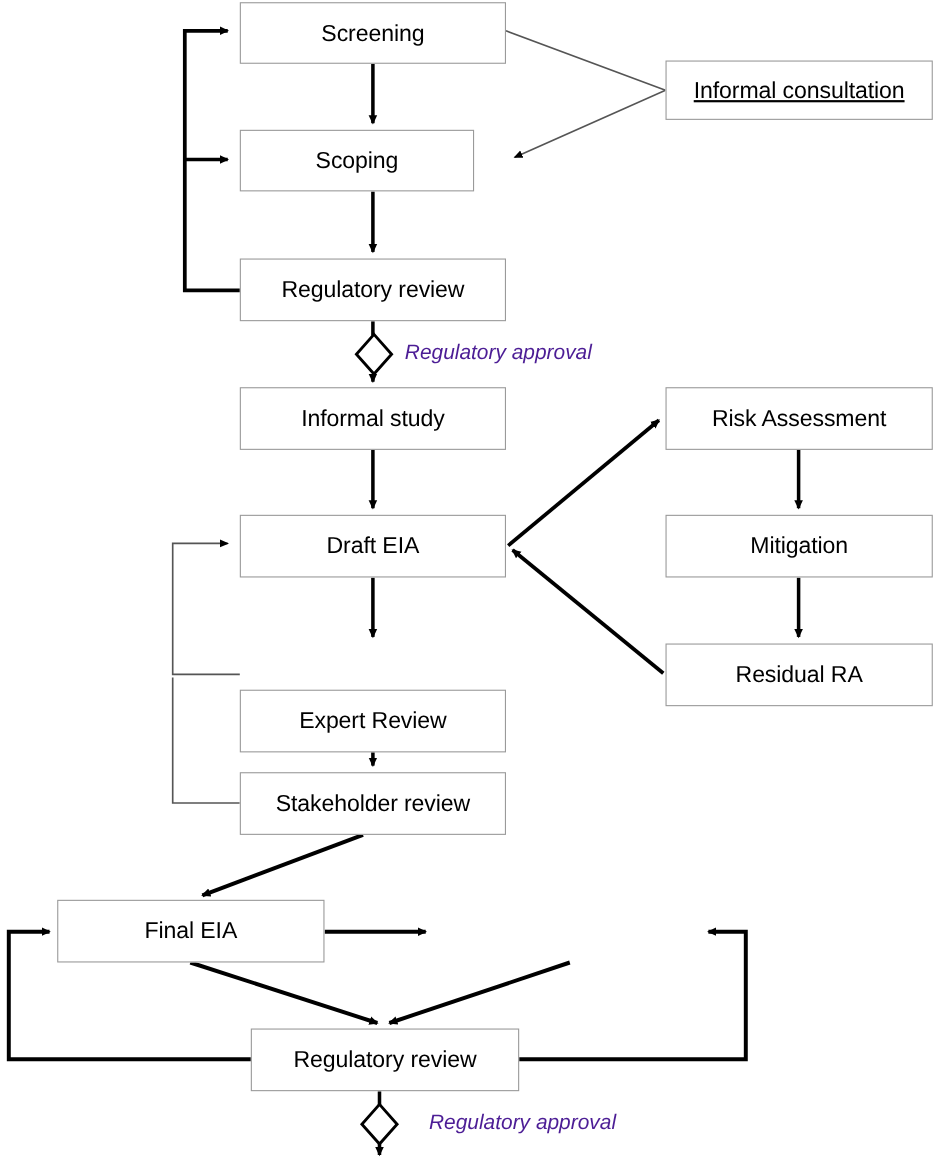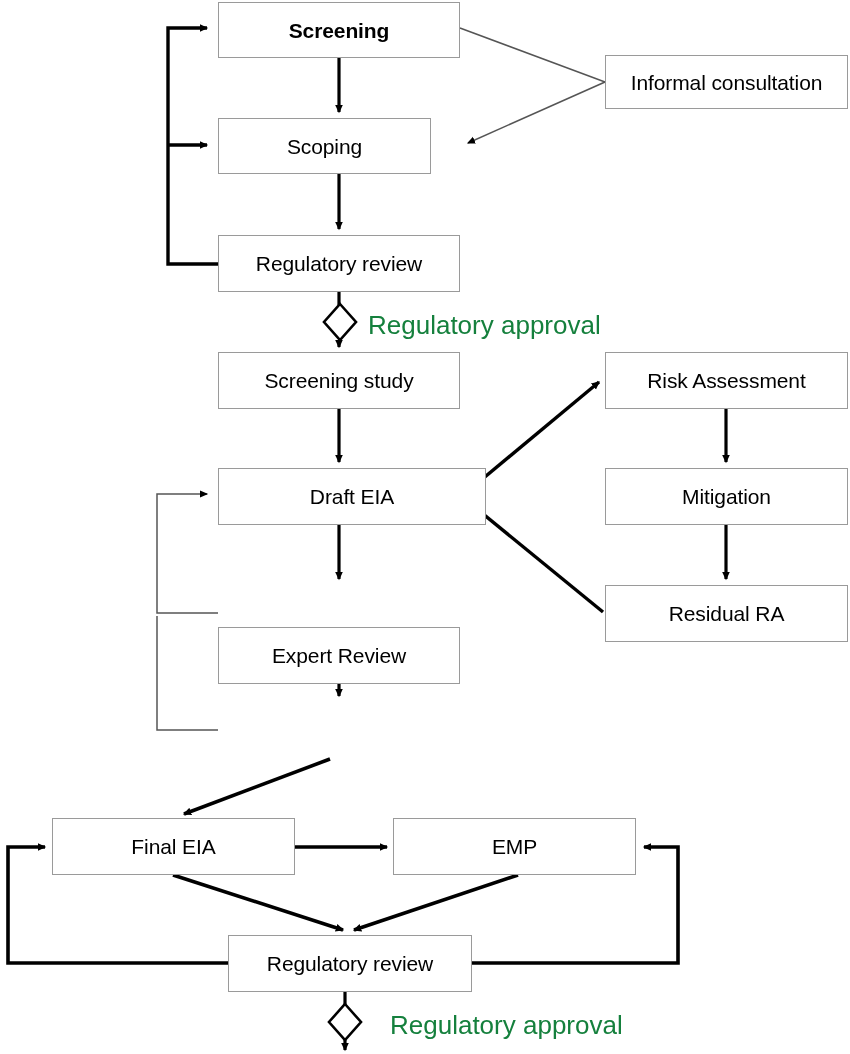--- a/index.html
+++ b/index.html
@@ -39,24 +39,25 @@
     font-family: "Liberation Sans", sans-serif;
     font-size: 21px;
     color: #000000;
     line-height: 1;
     white-space: nowrap;
     letter-spacing: -0.1px;
   }
   .edge-label {
     position: absolute;
     font-family: "Liberation Sans", sans-serif;
-    font-size: 26px;
-    color: #15803d;
+    font-size: 19px;
+    color: #4c1d95;
     white-space: nowrap;
     z-index: 4;
+    font-style: italic;
   }
 </style>
 </head>
 <body>
 
 <div id="diagram-root">
 
   <svg class="flow-canvas" viewBox="0 0 850 1054">
     <defs>
       <marker id="arrowThick" markerWidth="9" markerHeight="9" refX="7.2" refY="4.5" orient="auto" markerUnits="userSpaceOnUse">
@@ -115,68 +116,68 @@
       <line x1="345" y1="992" x2="345" y2="1005"></line>
       <line x1="345" y1="1040" x2="345" y2="1050" marker-end="url(#arrowThick)"></line>
     </g>
 
     <g stroke="#000000" stroke-width="2.6" fill="#ffffff">
       <polygon points="340,304 356,322 340,340 324,322"></polygon>
       <polygon points="345,1004 361,1022 345,1040 329,1022"></polygon>
     </g>
   </svg>
 
-  <div class="node-box" style="left:218px; top:2px; width:242px; height:56px;font-weight:bold;">
+  <div class="node-box" style="left:218px; top:2px; width:242px; height:56px;">
     <span class="node-label">Screening</span>
   </div>
 
   <div class="node-box" style="left:218px; top:118px; width:213px; height:56px;">
     <span class="node-label">Scoping</span>
   </div>
 
   <div class="node-box" style="left:218px; top:235px; width:242px; height:57px;">
     <span class="node-label">Regulatory review</span>
   </div>
 
   <div class="node-box" style="left:218px; top:352px; width:242px; height:57px;">
-    <span class="node-label">Screening study</span>
+    <span class="node-label">Informal study</span>
   </div>
 
-  <div class="node-box" style="left:218px; top:468px; width:268px; height:57px;">
+  <div class="node-box" style="left:218px; top:468px; width:242px; height:57px;">
     <span class="node-label">Draft EIA</span>
   </div>
 
   <div class="node-box" style="left:218px; top:585px; width:242px; height:57px;margin-top:42px;">
     <span class="node-label">Expert Review</span>
   </div>
 
+  <div class="node-box" style="left:218px; top:702px; width:242px; height:57px;">
+    <span class="node-label">Stakeholder review</span>
+  </div>
 
-  <div class="node-box" style="left:605px; top:55px; width:243px; height:54px;">
+  <div class="node-box" style="left:605px; top:55px; width:243px; height:54px;text-decoration:underline;">
     <span class="node-label">Informal consultation</span>
   </div>
 
   <div class="node-box" style="left:605px; top:468px; width:243px; height:57px;">
     <span class="node-label">Mitigation</span>
   </div>
 
   <div class="node-box" style="left:605px; top:352px; width:243px; height:57px;">
     <span class="node-label">Risk Assessment</span>
   </div>
 
   <div class="node-box" style="left:605px; top:585px; width:243px; height:57px;">
     <span class="node-label">Residual RA</span>
   </div>
 
   <div class="node-box" style="left:52px; top:818px; width:243px; height:57px;">
     <span class="node-label">Final EIA</span>
   </div>
 
-  <div class="node-box" style="left:393px; top:818px; width:243px; height:57px;">
-    <span class="node-label">EMP</span>
-  </div>
 
   <div class="node-box" style="left:228px; top:935px; width:244px; height:57px;">
     <span class="node-label">Regulatory review</span>
   </div>
 
   <div class="edge-label" style="left:368px; top:310px;">Regulatory approval</div>
 
   <div class="edge-label" style="left:390px; top:1010px;">Regulatory approval</div>
 
 </div>

